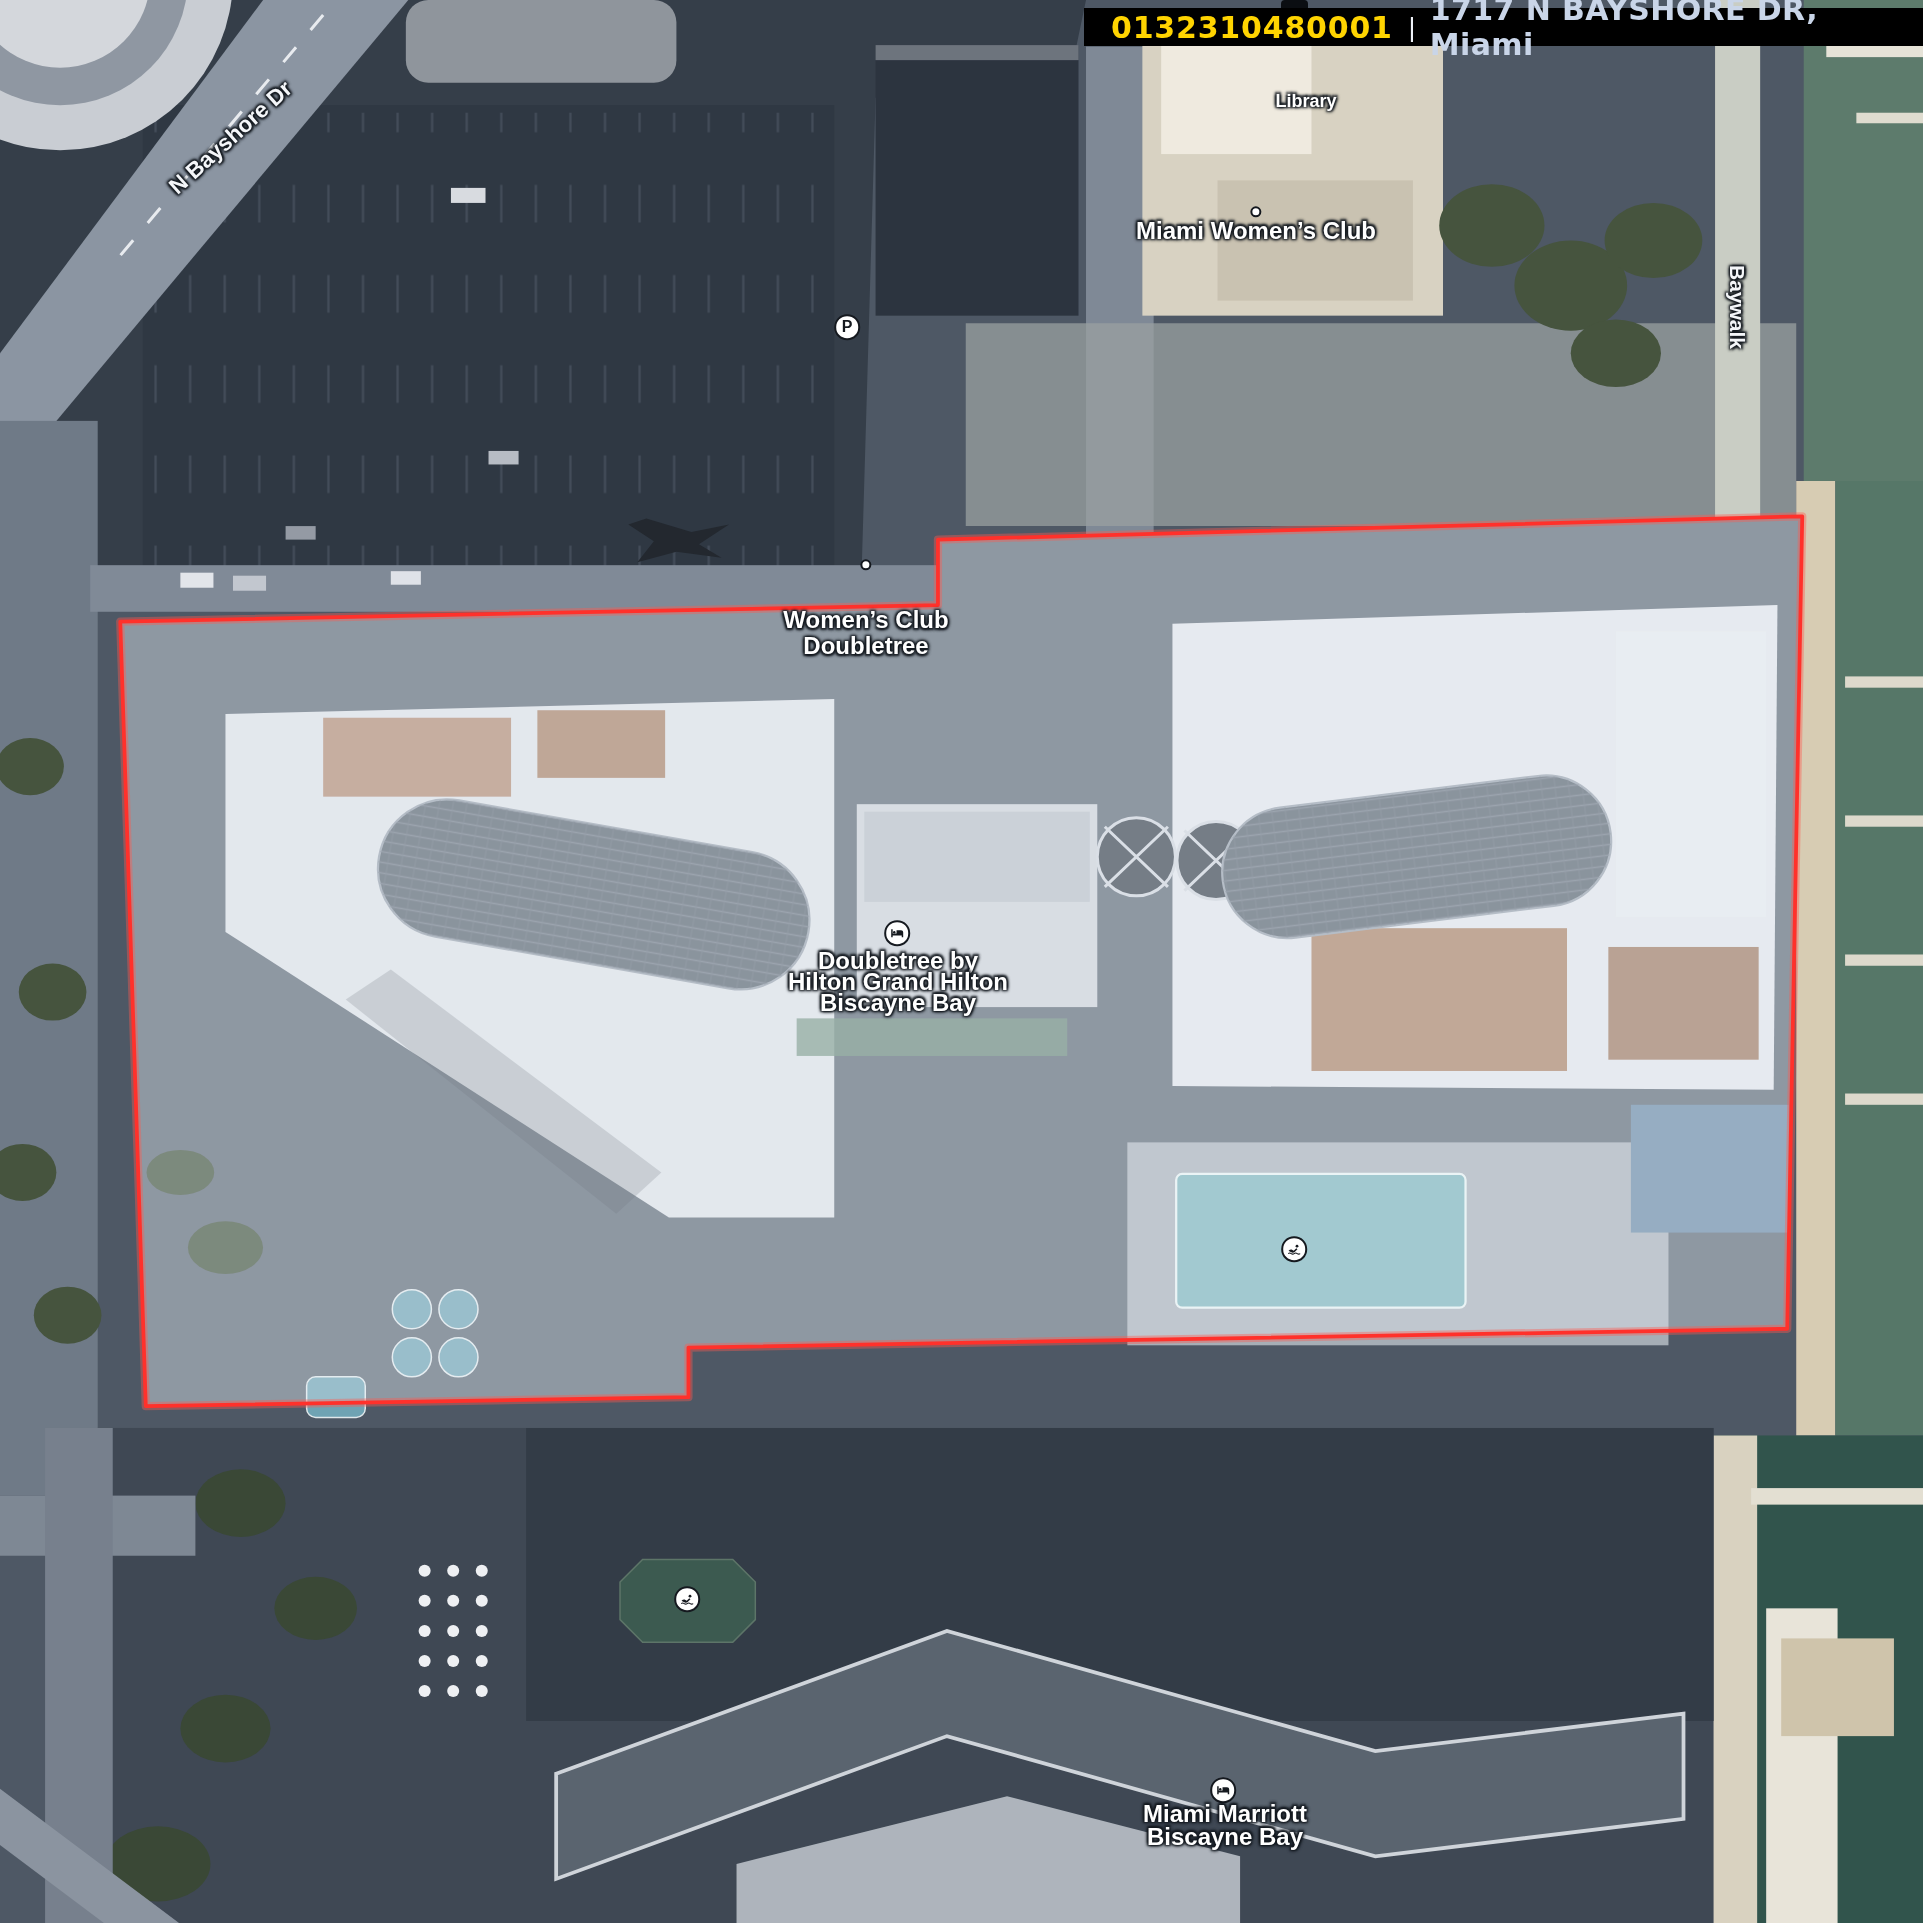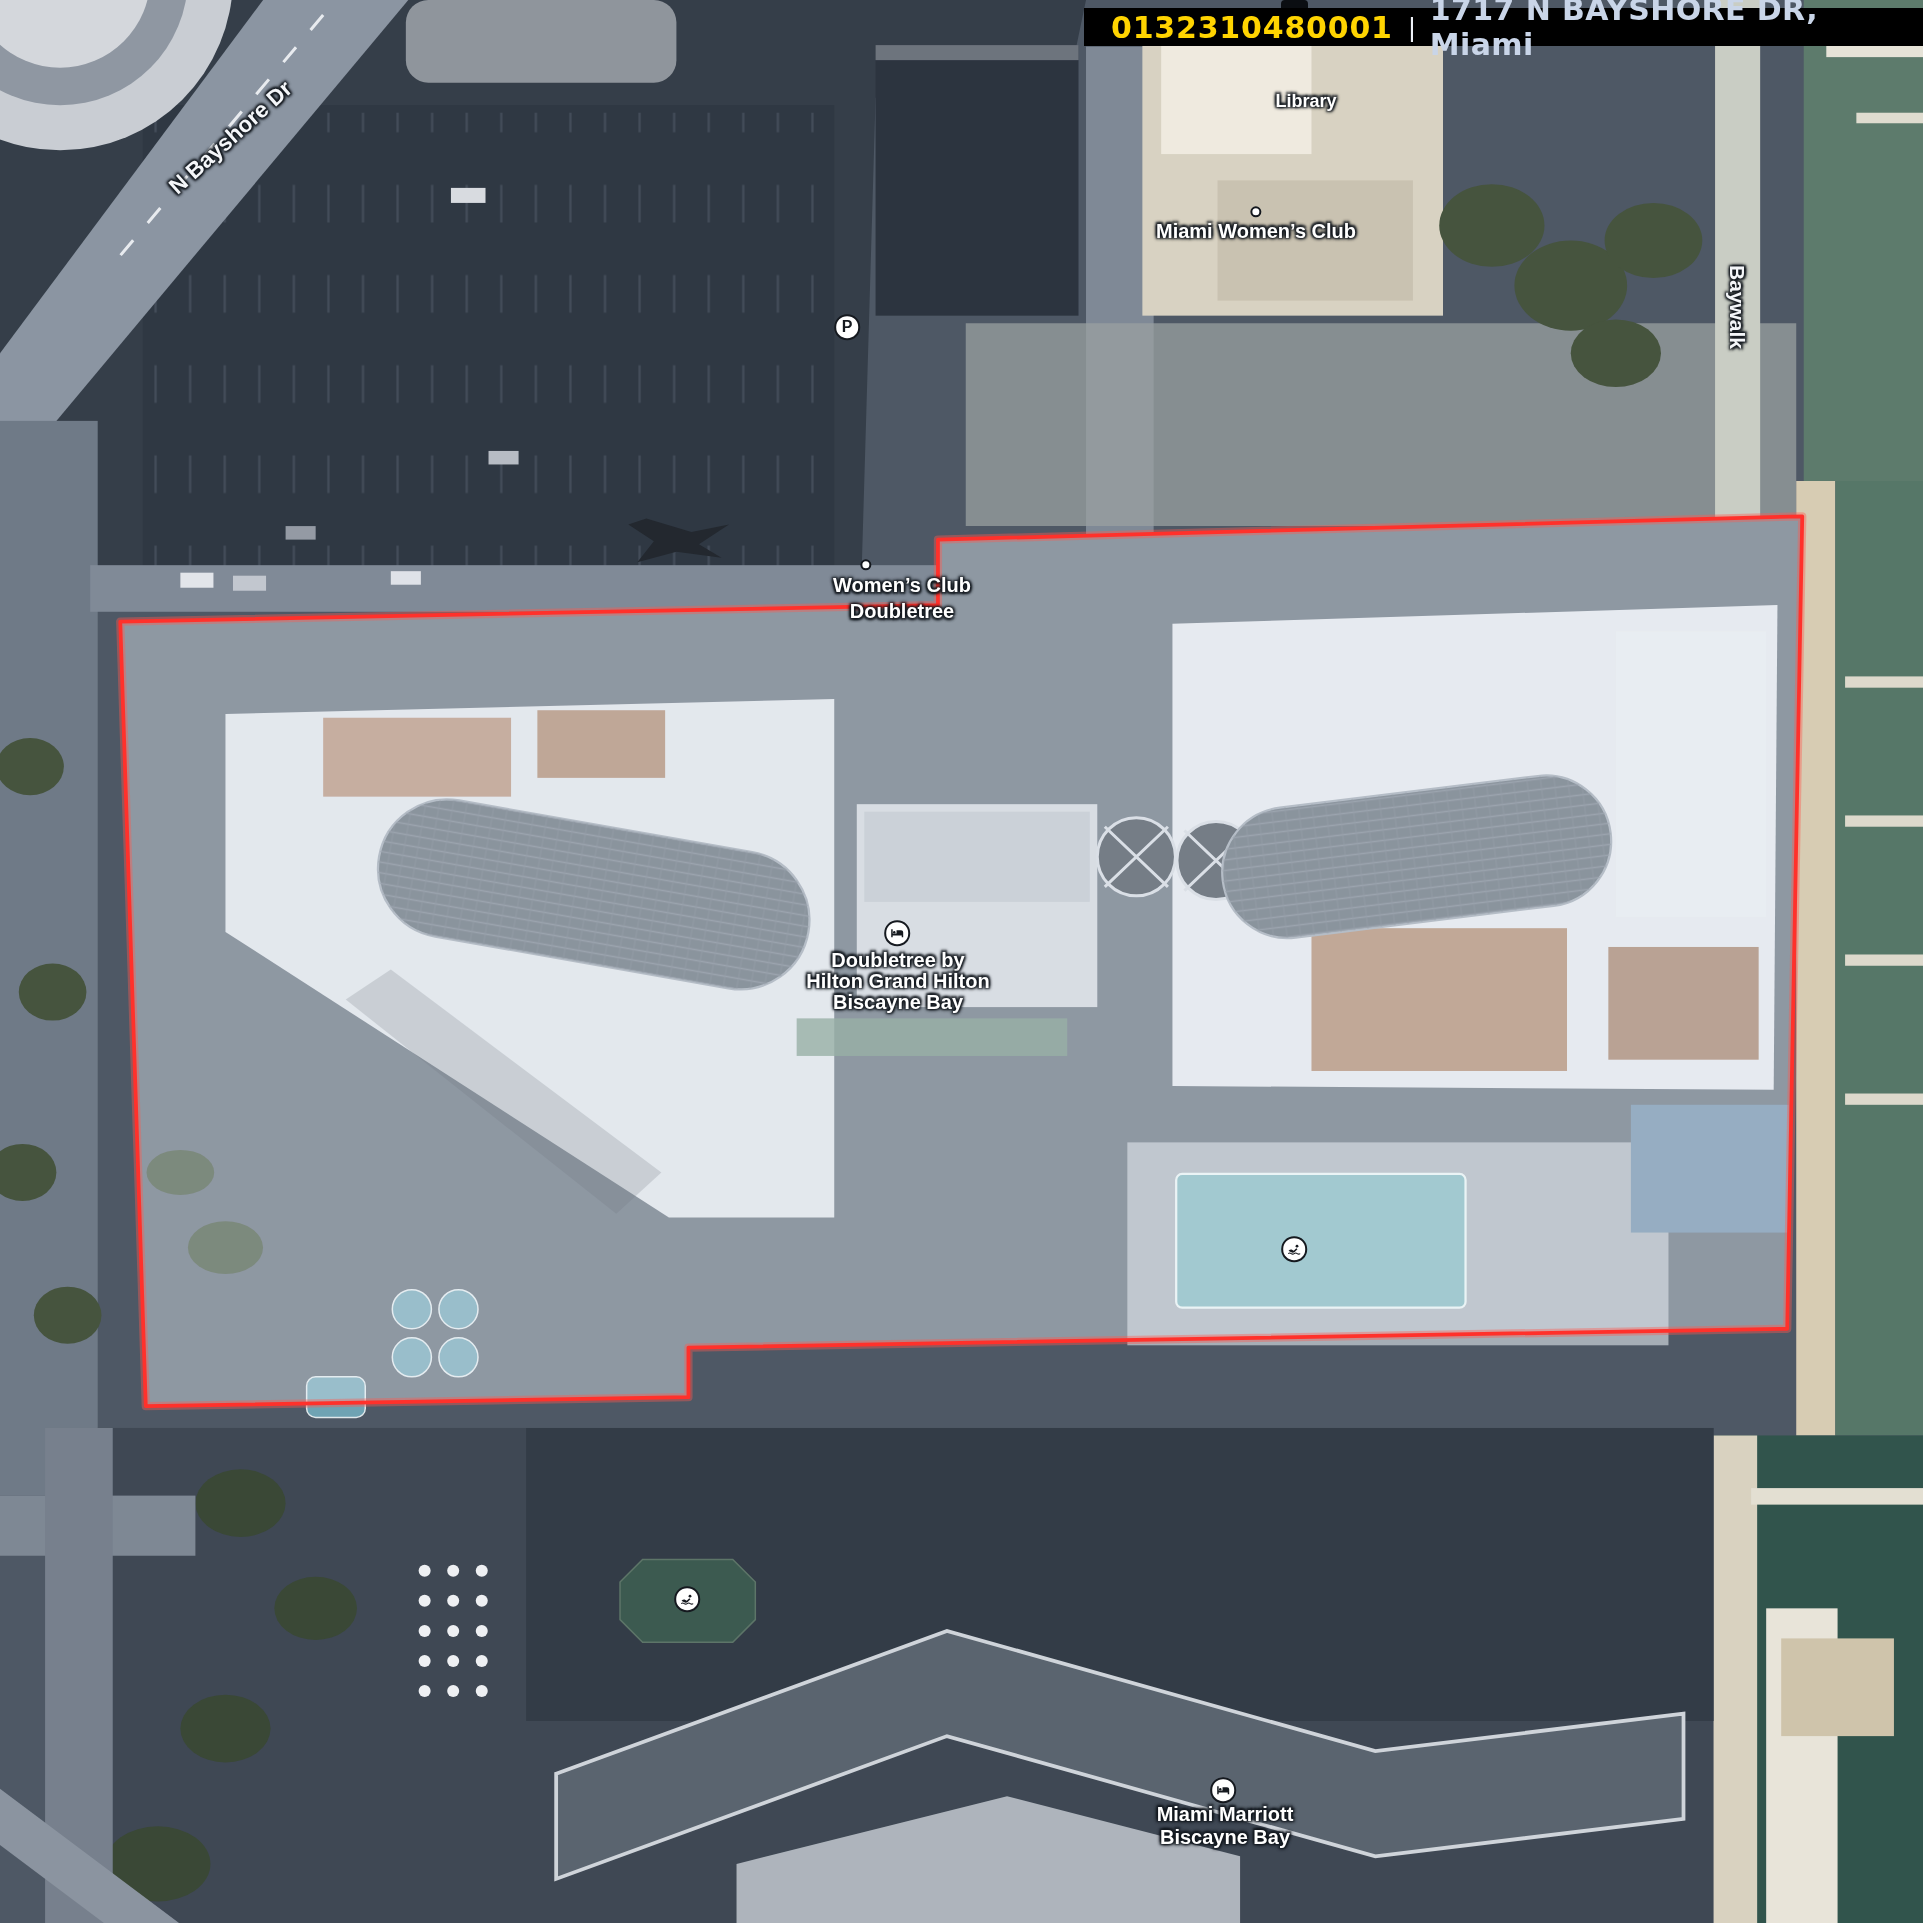--- a/index.html
+++ b/index.html
@@ -2,21 +2,21 @@
 <html style="font-size:12px"><head>
 <meta charset="utf-8">
 <style>
   html,body{margin:0;padding:0;width:1924px;height:1924px;overflow:hidden;
     background:#4e5865;font-family:"Liberation Sans",sans-serif;}
   .map{position:absolute;inset:0;width:1924px;height:1924px;}
   .scene{position:absolute;left:0;top:0;}
 
   
   .maplabel{position:absolute;transform:translate(-50%,-50%);color:#ffffff;
-    font-weight:bold;font-size:20px;line-height:22.5px;text-align:center;white-space:nowrap;
+    font-weight:bold;font-size:24px;line-height:22.5px;text-align:center;white-space:nowrap;
     text-shadow:-1.5px -1.5px 2.3px rgba(18,23,30,.95), 1.5px -1.5px 2.3px rgba(18,23,30,.95),
                 -1.5px 1.5px 2.3px rgba(18,23,30,.95), 1.5px 1.5px 2.3px rgba(18,23,30,.95),
                 0 0 4.5px rgba(18,23,30,.8);}
   .maplabel .ln{display:block;}
   .street{font-size:22.5px;color:#f4f6f9;}
   .rot-neg45{transform:translate(-50%,-50%) rotate(-42deg);}
   .rot-90{transform:translate(-50%,-50%) rotate(90deg);font-size:21px;}
   .small{font-size:18px;margin-top:48px;}
 
   .poi-dot{position:absolute;width:11.3px;height:11.3px;border-radius:50%;background:#ffffff;
@@ -213,21 +213,21 @@
 
     <div class="maplabel street rot-neg45" style="left:231px;top:138px;">N Bayshore Dr</div>
 
     <div class="maplabel street rot-90" style="left:1737px;top:307px;">Baywalk</div>
 
     <div class="badge ptxt" style="left:847px;top:327px;">
       <span>P</span>
     </div>
 
     <div class="poi-dot" style="left:866px;top:565px;"></div>
-    <div class="maplabel" style="left:866px;top:599px;line-height:25.6px;margin-left:36px;">
+    <div class="maplabel" style="left:866px;top:633px;line-height:25.6px;">
       <span class="ln">Women’s Club</span>
       <span class="ln">Doubletree</span>
     </div>
 
     <div class="badge" style="left:897px;top:933px;">
       <svg viewBox="0 0 24 24">
         <path d="M3 6v12h2.2v-2.6h13.6V18H21v-7.2c0-1.8-1.4-3.2-3.2-3.2H11v4.8H5.2V6H3z"></path>
         <circle cx="7.6" cy="10.6" r="1.8"></circle>
       </svg>
     </div>

